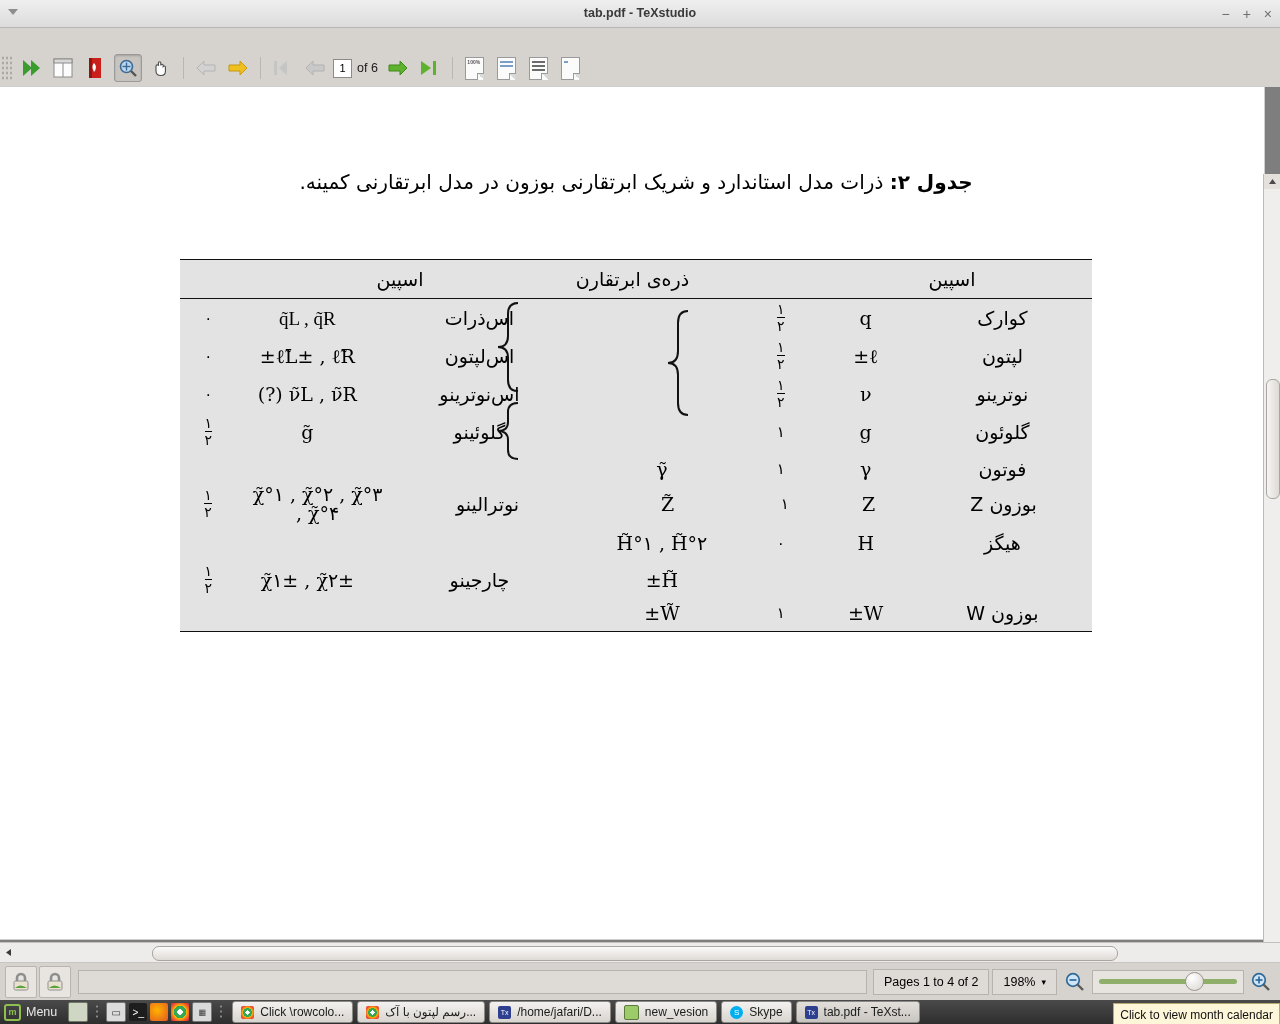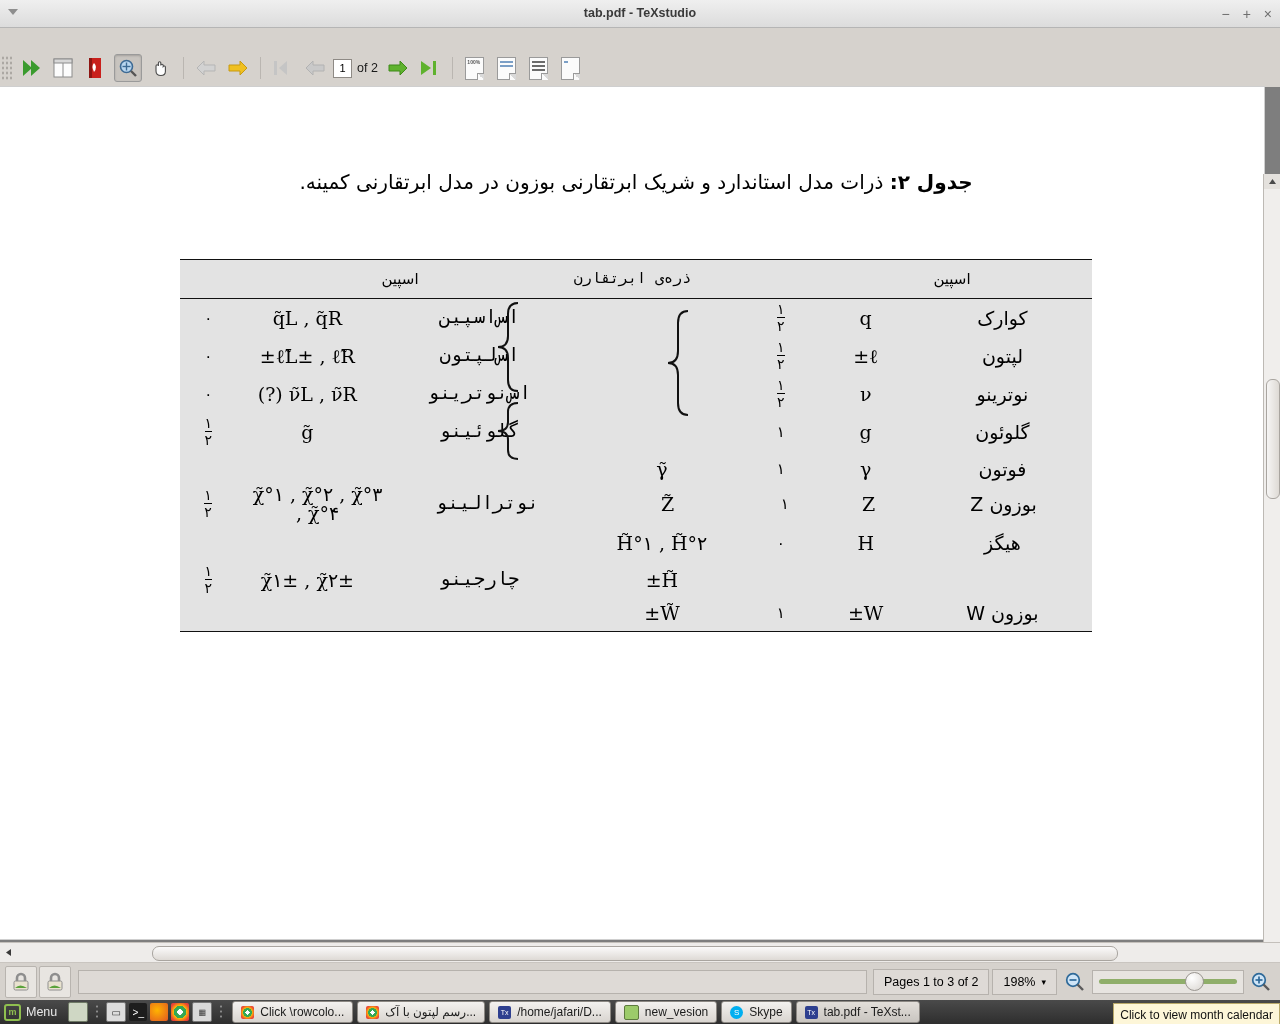--- a/index.html
+++ b/index.html
@@ -85,26 +85,26 @@
   
   .ptable{
     position:absolute;left:180px;top:172px;width:912px;
     background:#e3e3e3;
     border-top:1.6px solid #111;border-bottom:1.6px solid #111;
     font-family:"DejaVu Sans","Liberation Sans",sans-serif;
   }
   .thead{
     display:flex;height:38px;border-bottom:1px solid #111;direction:rtl;
   }
-  .thead .c{display:flex;align-items:center;justify-content:center;font-size:15px;text-align:center;}
+  .thead .c{display:flex;align-items:center;justify-content:center;font-size:19px;text-align:center;}
   .c-particle{width:190px;}
   .c-sym{width:100px;}
   .c-spin{width:80px;}
   .c-mid{width:172px;}
-  .c-spname{width:215px;font-family:Liberation Mono, monospace;}
+  .c-spname{width:215px;}
   .c-spsym{width:95px;}
   .c-spspin{width:60px;}
 
   .tbody{position:relative;direction:rtl;}
   .trow{display:flex;align-items:center;}
   .trow .c{display:flex;align-items:center;justify-content:center;text-align:center;}
   .fa{font-size:19px;line-height:1;}
   .mth{
     font-family:"DejaVu Serif","Liberation Serif",serif;
     font-size:19px;font-style:normal;line-height:1;
@@ -260,21 +260,21 @@
         <rect x="2" y="2" width="3" height="14" fill="#c5c5c5"></rect>
         <path d="M15 2 L7 9 L15 16 z" fill="#c5c5c5"></path>
       </svg>
     </div>
     <div class="tbtn">
       <svg width="22" height="18" viewBox="0 0 22 18">
           <path d="M9 2 L2 9 L9 16 v-4 h11 v-6 h-11z" fill="#c9c9c9" stroke="#b2b2b2"></path>
         </svg>
     </div>
     <div class="pagebox">1</div>
-    <div class="oftxt">of 2</div>
+    <div class="oftxt">of 6</div>
     <div class="tbtn">
       <svg width="22" height="18" viewBox="0 0 22 18">
           <path d="M13 2 L20 9 L13 16 v-4 h-11 v-6 h11z" fill="#5fb22e" stroke="#3f8a18"></path>
         </svg>
     </div>
     <div class="tbtn">
       <svg width="22" height="18" viewBox="0 0 22 18">
         <path d="M2 2 L12 9 L2 16 z" fill="#5fb22e"></path>
         <rect x="14" y="2" width="3" height="14" fill="#5fb22e"></rect>
       </svg>
@@ -330,22 +330,22 @@
           <div class="trow" style="height:38px;">
             <div class="c c-particle fa">کوارک</div>
             <div class="c c-sym mth">q</div>
             <div class="c c-spin">
               <span class="frac">
                   <span class="n">۱</span>
                   <span class="d">۲</span>
                 </span>
             </div>
             <div class="c c-mid"></div>
-            <div class="c c-spname fa">اس‌اسپین</div>
-            <div class="c c-spsym mth" style="width:150px;">q̃L , q̃R</div>
+            <div class="c c-spname fa">اس‌ذرات</div>
+            <div class="c c-spsym mth" style="width:150px;font-family:Liberation Serif, serif;">q̃L , q̃R</div>
             <div class="c c-spspin fa" style="font-size:15px;">۰</div>
           </div>
 
           <div class="trow" style="height:38px;">
             <div class="c c-particle fa">لپتون</div>
             <div class="c c-sym mth">ℓ±</div>
             <div class="c c-spin">
               <span class="frac">
                   <span class="n">۱</span>
                   <span class="d">۲</span>
@@ -496,21 +496,21 @@
     <div class="lockbtn">
       <svg width="20" height="22" viewBox="0 0 20 22">
         <path d="M6 10 v-3 a4 4 0 0 1 8 0 v3" fill="none" stroke="#8e8e8e" stroke-width="2.6"></path>
         <rect x="3" y="10" width="14" height="9" rx="1.5" fill="#e9e2cf" stroke="#8e8e8e"></rect>
         <path d="M4 17 q5 -5 12 0 z" fill="#5aa23a"></path>
       </svg>
     </div>
 
     <div class="statusfield"></div>
 
-    <div class="sbcell">Pages 1 to 3 of 2</div>
+    <div class="sbcell">Pages 1 to 4 of 2</div>
     <div class="sbcell">
       <span>198%</span>
       <span style="margin-left:6px;font-size:9px;">▾</span>
     </div>
 
     <div class="zoombtn">
       <svg width="22" height="22" viewBox="0 0 22 22">
         <circle cx="9" cy="9" r="6.3" fill="#cfe5f7" stroke="#2f6a99" stroke-width="1.7"></circle>
         <line x1="5.5" y1="9" x2="12.5" y2="9" stroke="#2f6a99" stroke-width="1.7"></line>
         <line x1="13.5" y1="13.5" x2="19" y2="19" stroke="#5a5a5a" stroke-width="2.4"></line>

